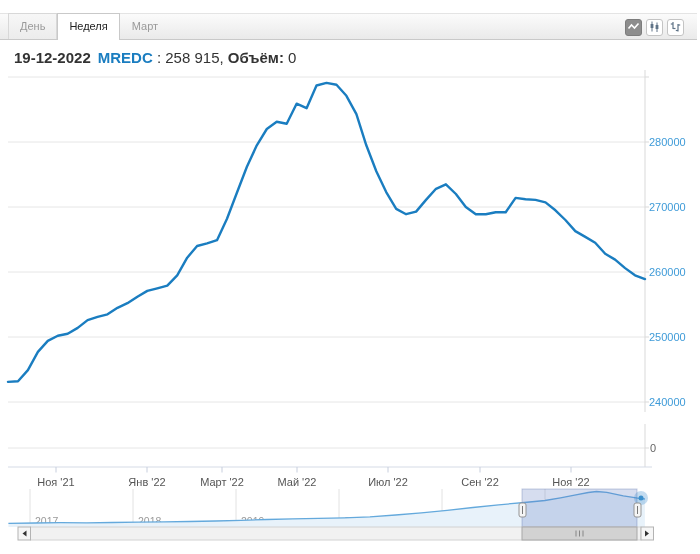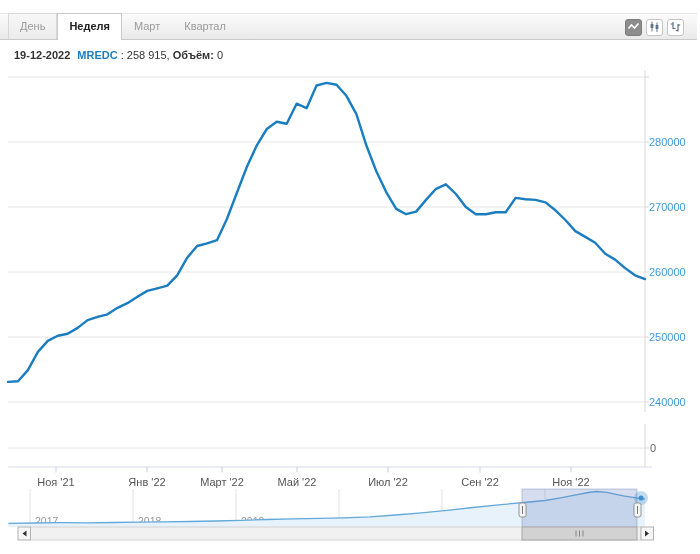--- a/index.html
+++ b/index.html
@@ -6,44 +6,43 @@
   #app{position:relative;width:649px;height:554px;background:#fff;overflow:hidden;
        font-family:"Liberation Sans",sans-serif;padding-left:48px;}
 
   
   #tabbar{position:absolute;left:0;top:13px;width:700px;height:27px;box-sizing:border-box;
           background:linear-gradient(#fbfbfb,#eaeaea);border-top:1px solid #e4e4e4;
           border-bottom:1px solid #c9c9c9;display:flex;align-items:flex-end;padding-left:8px;}
   .tab{box-sizing:border-box;height:26px;line-height:25px;padding:0 11px;font-size:11px;
        color:#9a9a9a;cursor:pointer;border:1px solid transparent;border-bottom:none;}
   .tab.boxed{border-color:#d8d8d8;background:linear-gradient(#f7f7f7,#ececec);}
-  .tab.active{background:#fff;color:#222;font-weight:bold;border-color:#c9c9c9;
+  .tab.active{background:#fff;color:#222;font-weight:normal;border-color:#c9c9c9;
               height:27px;margin-bottom:-1px;}
   #typebtns{position:absolute;right:13px;top:19px;display:flex;gap:4px;}
   .tbtn{width:17px;height:17px;box-sizing:border-box;border:1px solid #c4c4c4;border-radius:3px;
         background:#fff;display:flex;align-items:center;justify-content:center;cursor:pointer;padding:0;}
   .tbtn.active{background:#8d8d8d;border-color:#7c7c7c;}
 
   
-  #legend{position:absolute;left:14px;top:49px;font-size:11px;color:#333;white-space:pre;}
+  #legend{position:absolute;left:14px;top:49px;font-size:15px;color:#333;white-space:pre;}
   #legend .b{font-weight:bold;}
   #legend .ticker{font-weight:bold;color:#1a7dc0;margin-left:7px;}
 
   #chart-svg{position:absolute;left:0;top:0;}
 </style>
 </head>
 <body>
 
 <div id="app">
 
   <div id="tabbar">
     <div class="tab boxed">День</div>
     <div class="tab active">Неделя</div>
     <div class="tab">Март</div>
-    <div class="tab">Квартал</div>
   </div>
 
   <div id="typebtns">
     <button class="tbtn active" title="">
       <span>
         <svg width="13" height="13" viewBox="0 0 13 13">
           <polyline points="1.5,8.5 4.5,5 7.5,8 11.5,3.5" fill="none" stroke="#ffffff" stroke-width="1.6"></polyline>
         </svg>
       </span>
     </button>

